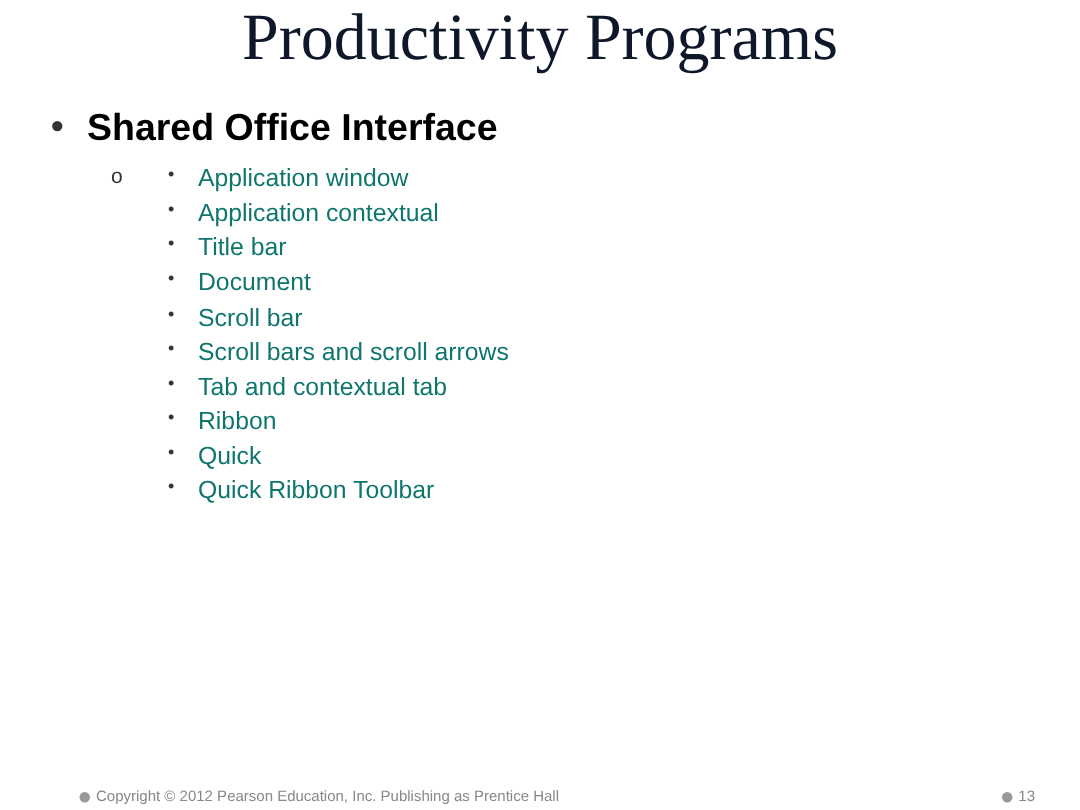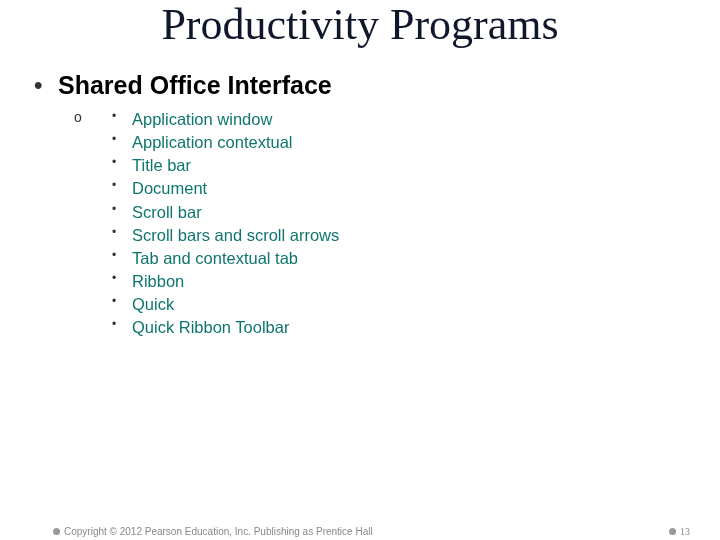--- a/index.html
+++ b/index.html
@@ -99,21 +99,20 @@
   }
   .footer-left {
     display: flex;
     align-items: center;
     gap: 4px;
   }
   .footer-right {
     display: flex;
     align-items: center;
     gap: 4px;
-    font-family: Liberation Serif, serif;
   }
   .footer-dot {
     width: 7px;
     height: 7px;
     border-radius: 50%;
     background: #999;
     display: inline-block;
   }
 </style>
 </head>

